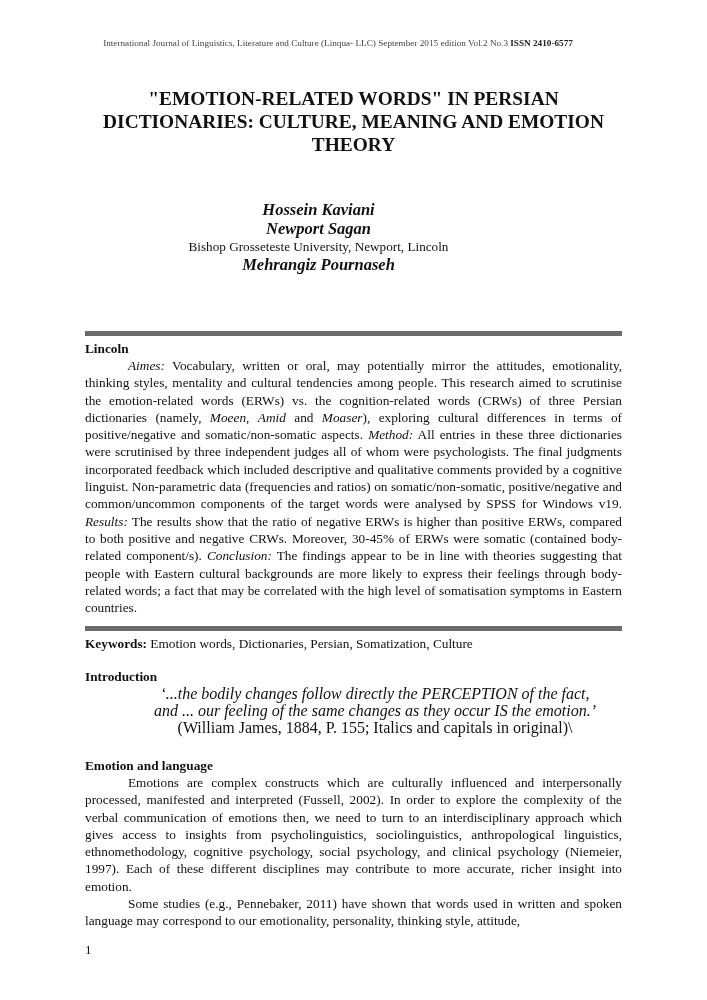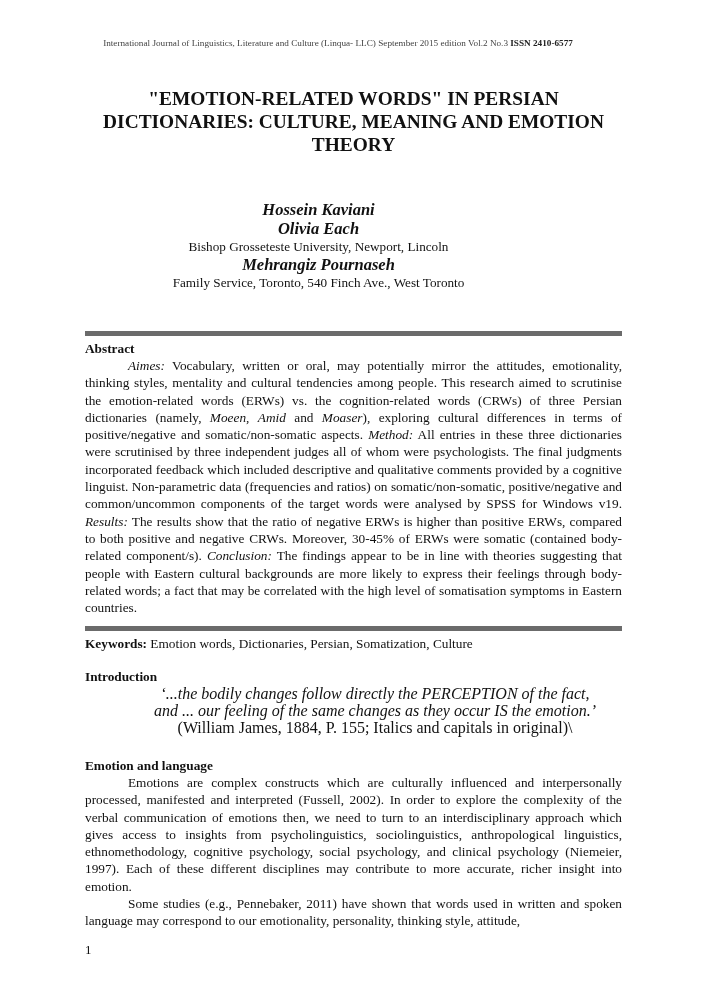--- a/index.html
+++ b/index.html
@@ -46,30 +46,29 @@
 </div>
 
 <h1 class="title">
   <span>"EMOTION-RELATED WORDS" IN PERSIAN</span><br>
   <span>DICTIONARIES: CULTURE, MEANING AND EMOTION</span><br>
   <span>THEORY</span>
 </h1>
 
 <div class="authors">
   <div class="author-name">Hossein Kaviani</div>
-  <div class="author-name">Olivia Each</div>
+  <div class="author-name">Newport Sagan</div>
   <div class="author-aff">Bishop Grosseteste University, Newport, Lincoln</div>
   <div class="author-name">Mehrangiz Pournaseh</div>
-  <div class="author-aff">Family Service, Toronto, 540 Finch Ave., West Toronto</div>
 </div>
 
 <div class="rule" style="top:331px;"></div>
 
 <div class="content" style="top:340px;">
-  <div class="heading">Abstract</div>
+  <div class="heading">Lincoln</div>
   <p class="para"><i>Aimes:</i><span> Vocabulary, written or oral, may potentially mirror the attitudes, emotionality, thinking styles, mentality and cultural tendencies among people. This research aimed to scrutinise the emotion-related words (ERWs) vs. the cognition-related words (CRWs) of three Persian dictionaries (namely, </span><i>Moeen</i><span>, </span><i>Amid</i><span> and </span><i>Moaser</i><span>), exploring cultural differences in terms of positive/negative and somatic/non-somatic  aspects. </span><i>Method:</i><span> All entries in these three dictionaries were scrutinised by three independent judges all of whom were psychologists. The final judgments incorporated feedback which included descriptive and qualitative comments provided by a cognitive linguist. Non-parametric data (frequencies and ratios) on somatic/non-somatic, positive/negative and common/uncommon components of the target words were analysed by SPSS for Windows v19. </span><i>Results:</i><span> The results show that the ratio of negative ERWs is higher than positive ERWs, compared to both positive and negative CRWs. Moreover, 30-45% of ERWs were somatic (contained body-related component/s). </span><i>Conclusion:</i><span> The findings appear to be in line with theories suggesting that people with Eastern cultural backgrounds are more likely to express their feelings through body-related words; a fact that may be correlated with the high level of somatisation symptoms in Eastern countries.</span></p>
 </div>
 
 <div class="rule" style="top:626px;"></div>
 
 <div class="content" style="top:635px;">
   <b>Keywords:</b><span> Emotion words, Dictionaries, Persian, Somatization, Culture</span>
 </div>
 
 <div class="content" style="top:668px;">

